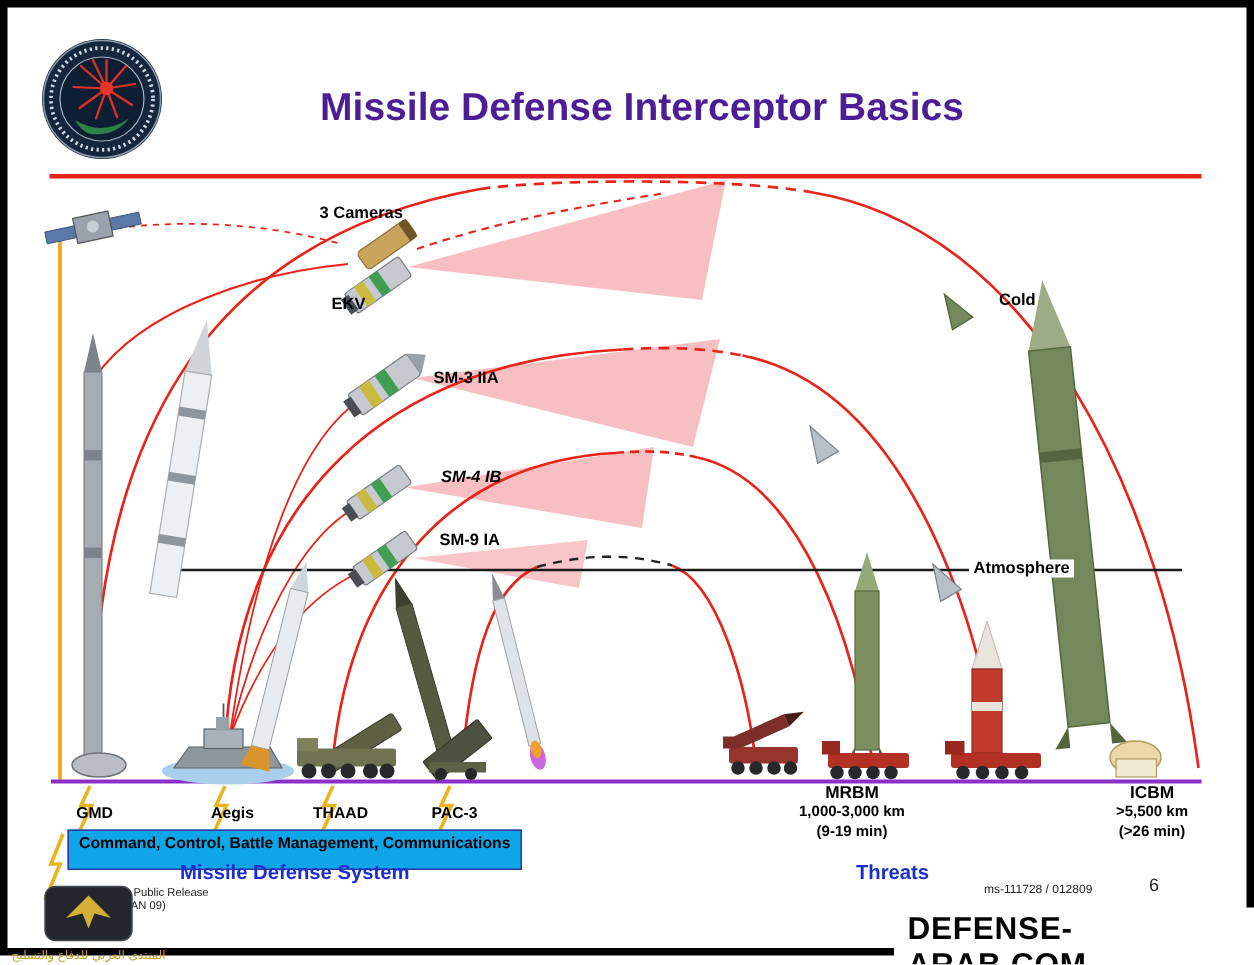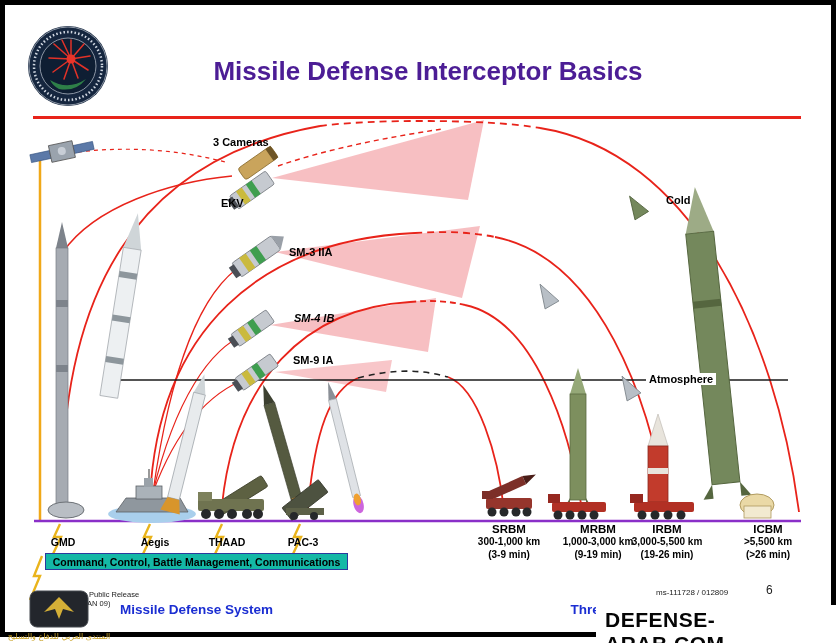--- a/index.html
+++ b/index.html
@@ -2,22 +2,22 @@
 <html><head>
 <meta charset="utf-8">
 <style>
   html,body{margin:0;padding:0;background:#fff;}
   .page{position:relative;width:836px;height:643px;background:#fff;overflow:hidden;font-family:"Liberation Sans",sans-serif;}
   .slide-frame{position:absolute;left:0;top:0;width:836px;height:637px;border:5px solid #000;background:#fff;box-sizing:border-box;}
   .abs{position:absolute;}
   .lbl{position:absolute;color:#000;font-weight:bold;white-space:nowrap;line-height:1.1;}
   .title{position:absolute;left:138px;top:56px;width:580px;text-align:center;font-size:26px;font-weight:bold;color:#4c1d95;}
   .red-rule{position:absolute;left:33px;top:116px;width:768px;height:3px;background:#e8231a;}
-  .c2bmc{position:absolute;left:45px;top:553px;width:303px;height:17px;border:1px solid #2b3a9e;background:#14b8a6;font-size:10.5px;font-weight:bold;text-align:center;line-height:17px;color:#000;box-sizing:border-box;}
-  .section-label{position:absolute;font-size:13.5px;font-weight:bold;color:#1b2ed2;text-align:center;margin-top:28px;}
+  .c2bmc{position:absolute;left:45px;top:553px;width:303px;height:27px;border:1px solid #2b3a9e;background:#0ea5e9;font-size:10.5px;font-weight:bold;text-align:center;line-height:17px;color:#000;box-sizing:border-box;}
+  .section-label{position:absolute;font-size:13.5px;font-weight:bold;color:#1b2ed2;text-align:center;}
   .deflbl{position:absolute;top:536px;width:64px;text-align:center;font-size:10.5px;font-weight:bold;color:#000;}
   .threat{position:absolute;top:522px;width:92px;text-align:center;color:#000;}
   .threat div{line-height:1.25;}
   .t-name{font-size:11.5px;font-weight:bold;}
   .t-range{font-size:10px;font-weight:bold;}
   .t-time{font-size:10px;font-weight:bold;}
   .atm-label{position:absolute;left:646px;top:373px;font-size:11px;font-weight:bold;background:#fff;padding:0 3px;color:#000;}
   .wm-right{position:absolute;left:596px;top:605px;background:#fff;padding:3px 9px 4px;font-size:21px;font-weight:bold;letter-spacing:.5px;color:#050505;z-index:20;}
   .footnote{position:absolute;color:#222;font-weight:normal;white-space:nowrap;}
   svg{display:block;overflow:visible;}
@@ -262,34 +262,24 @@
   <div class="lbl" style="left:294px;top:312px;font-size:11px;font-style:italic">SM-4 IB</div>
   <div class="lbl" style="left:293px;top:354px;font-size:11px">SM-9 IA</div>
   <div class="lbl" style="left:666px;top:194px;font-size:11px">Cold</div>
   <div class="atm-label">Atmosphere</div>
 
   <div class="deflbl" style="left:31px">GMD</div>
   <div class="deflbl" style="left:123px">Aegis</div>
   <div class="deflbl" style="left:195px">THAAD</div>
   <div class="deflbl" style="left:271px">PAC-3</div>
 
-  <div class="threat" style="left:463px">
-    <div class="t-name">SRBM</div>
-    <div class="t-range">300-1,000 km</div>
-    <div class="t-time">(3-9 min)</div>
-  </div>
-  <div class="threat" style="left:552px">
+  <div class="threat" style="left:522px">
     <div class="t-name">MRBM</div>
     <div class="t-range">1,000-3,000 km</div>
     <div class="t-time">(9-19 min)</div>
-  </div>
-  <div class="threat" style="left:621px">
-    <div class="t-name">IRBM</div>
-    <div class="t-range">3,000-5,500 km</div>
-    <div class="t-time">(19-26 min)</div>
   </div>
   <div class="threat" style="left:722px">
     <div class="t-name">ICBM</div>
     <div class="t-range">&gt;5,500 km</div>
     <div class="t-time">(&gt;26 min)</div>
   </div>
 
   <div class="c2bmc">Command, Control, Battle Management, Communications</div>
   <div class="section-label" style="left:45px;top:574px;width:303px">Missile Defense System</div>
   <div class="section-label" style="left:520px;top:574px;width:150px">Threats</div>

